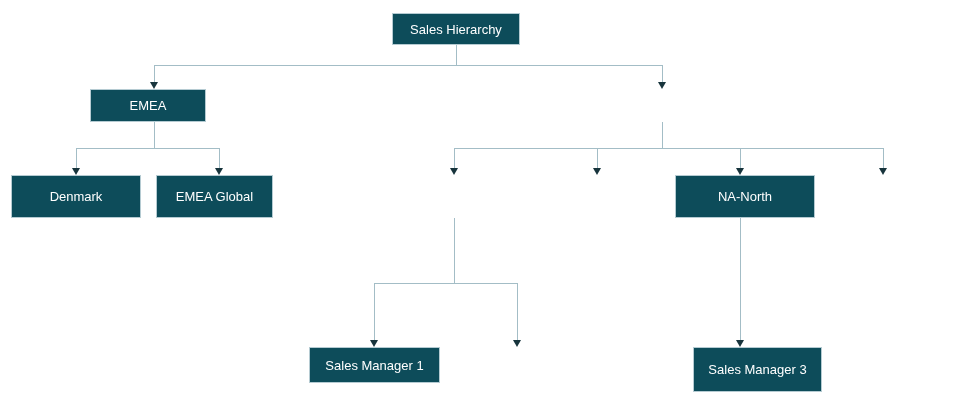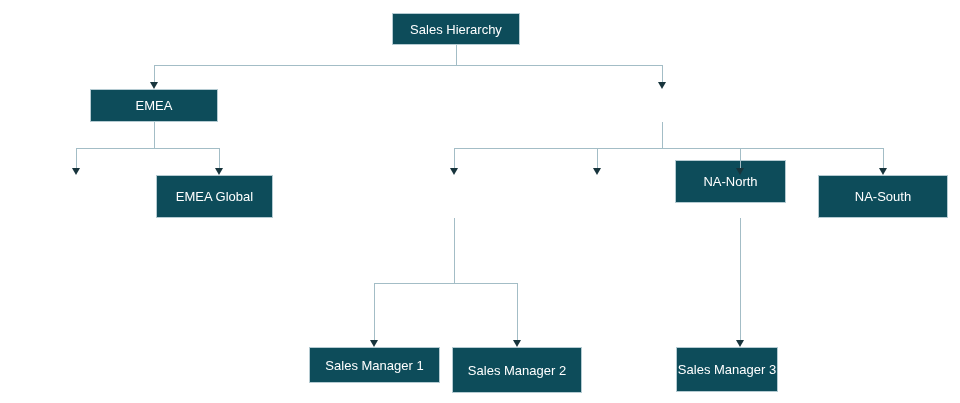--- a/index.html
+++ b/index.html
@@ -41,49 +41,46 @@
 </style>
 </head>
 <body>
 
 <div class="canvas">
 
   <div class="node" style="left:392px;top:13px;width:128px;height:32px">
     <span class="node-label">Sales Hierarchy</span>
   </div>
 
-  <div class="node" style="left:90px;top:89px;width:128px;height:33px">
+  <div class="node" style="left:90px;top:89px;width:116px;height:33px">
     <span class="node-label">EMEA</span>
   </div>
 
 
+  <div class="node" style="left:11px;top:175px;width:130px;height:43px">
+    <span class="node-label">Denmark</span>
+  </div>
 
   <div class="node" style="left:156px;top:175px;width:117px;height:43px">
     <span class="node-label">EMEA Global</span>
   </div>
 
 
 
-  <div class="node" style="left:675px;top:160px;width:111px;height:43px">
+  <div class="node" style="left:675px;top:175px;width:140px;height:43px">
     <span class="node-label">NA-North</span>
   </div>
 
-  <div class="node" style="left:818px;top:175px;width:130px;height:43px">
-    <span class="node-label">NA-South</span>
-  </div>
 
   <div class="node" style="left:309px;top:347px;width:131px;height:36px">
     <span class="node-label">Sales Manager 1</span>
   </div>
 
-  <div class="node" style="left:452px;top:347px;width:130px;height:46px">
-    <span class="node-label">Sales Manager 2</span>
-  </div>
 
-  <div class="node" style="left:676px;top:347px;width:102px;height:45px">
+  <div class="node" style="left:693px;top:347px;width:129px;height:45px">
     <span class="node-label">Sales Manager 3</span>
   </div>
 
   <div class="vline" style="left:456px;top:45px;height:20px"></div>
   <div class="hline" style="left:154px;top:65px;width:509px"></div>
   <div class="vline" style="left:154px;top:65px;height:17px"></div>
   <div class="arrow" style="left:150px;top:82px"></div>
   <div class="vline" style="left:662px;top:65px;height:17px"></div>
   <div class="arrow" style="left:658px;top:82px"></div>
 

